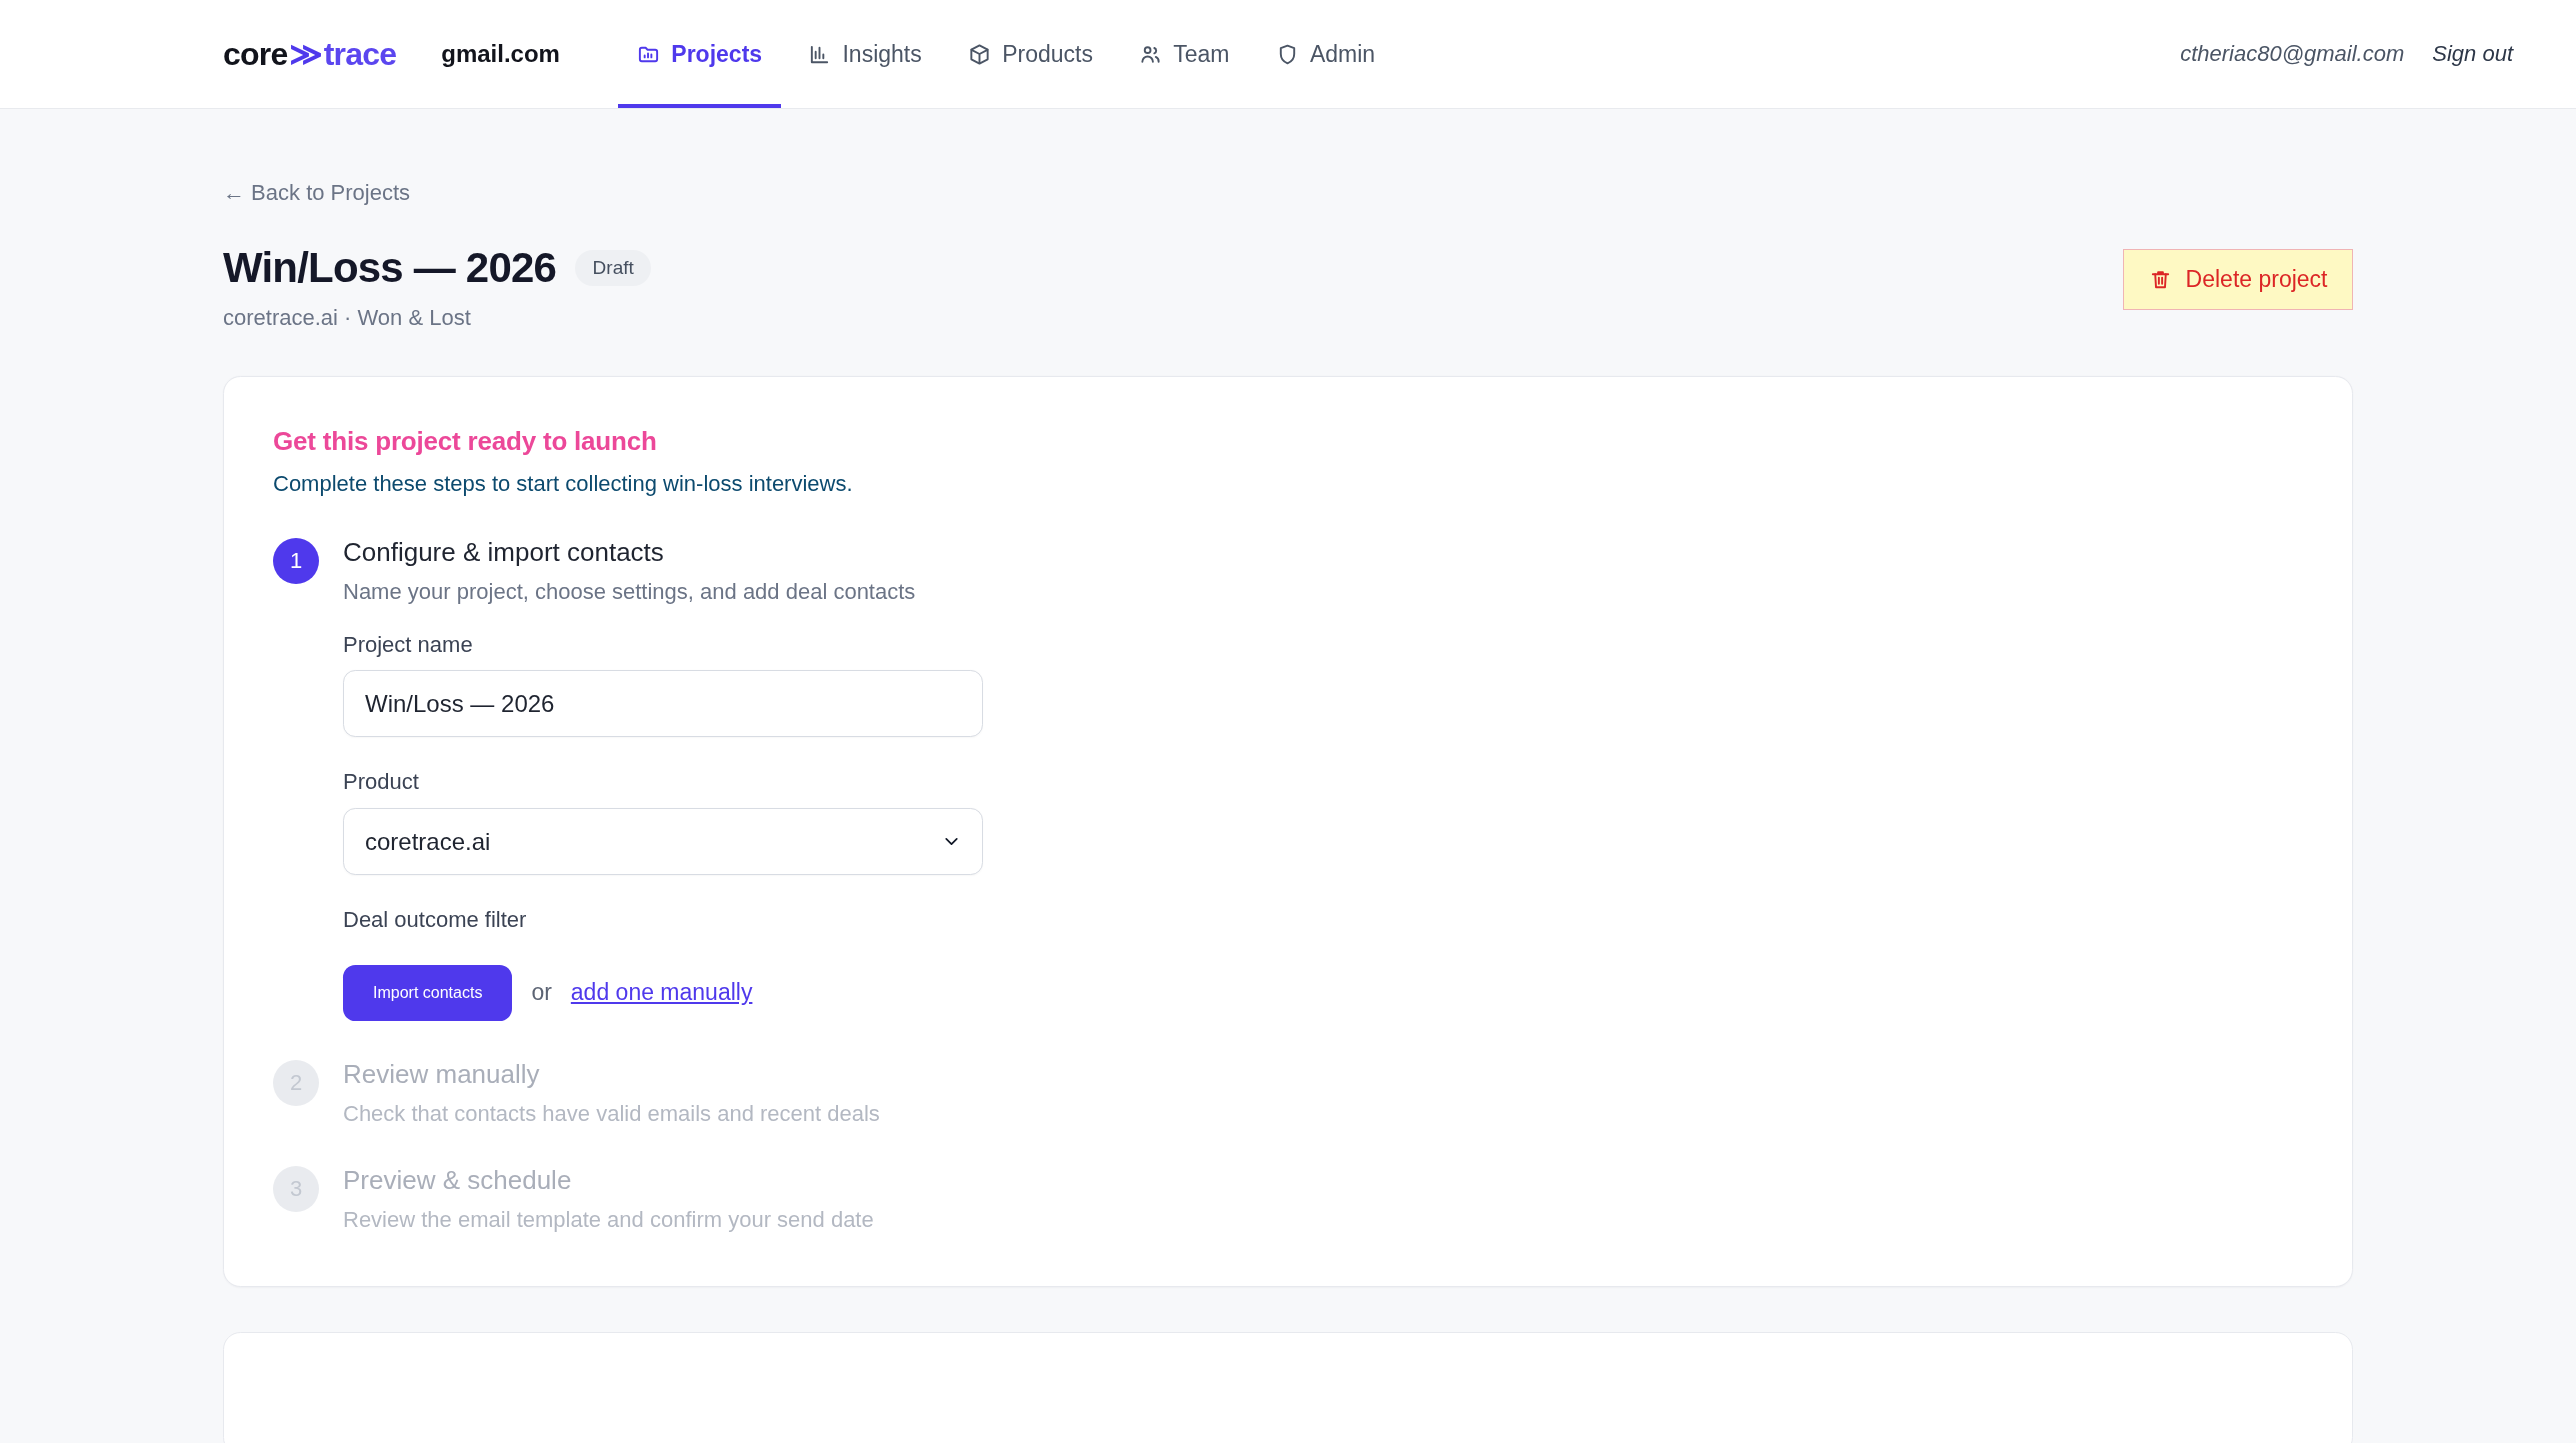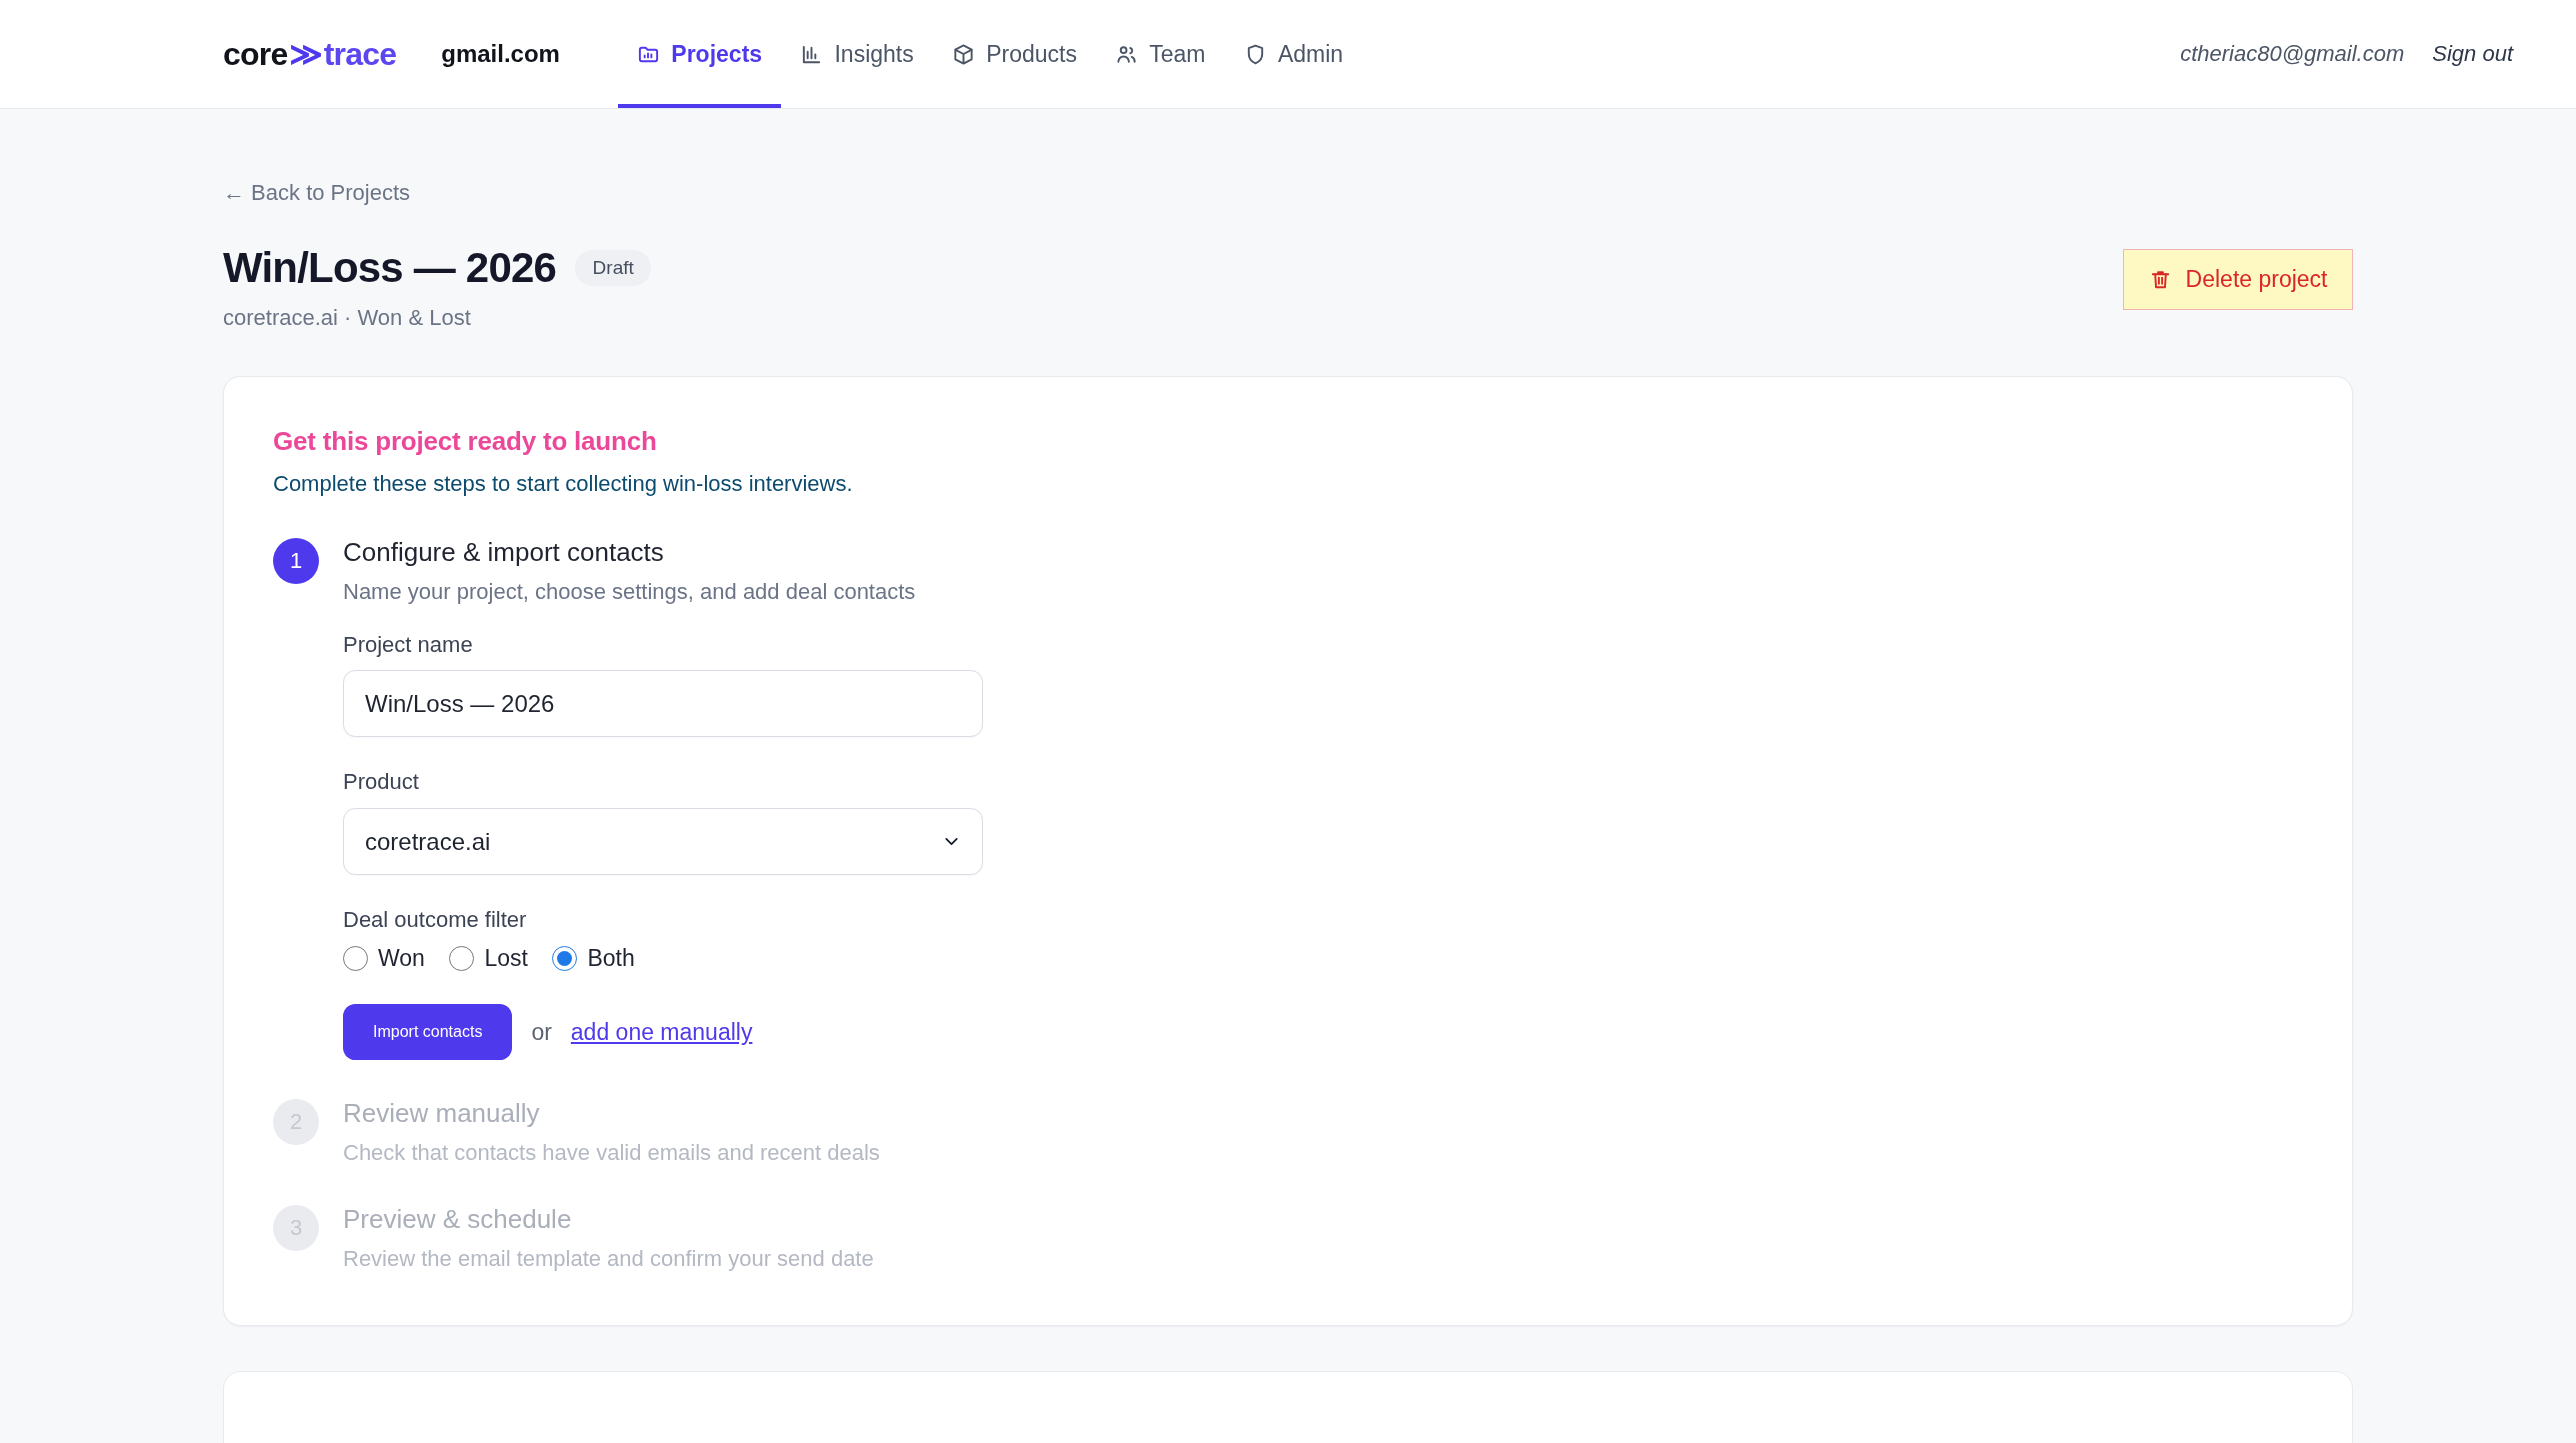--- a/index.html
+++ b/index.html
@@ -52,21 +52,21 @@
     font-weight: bold;
     color: #12141c;
     margin-right: 58px;
     white-space: nowrap;
   }
 
   .nav {
     display: flex;
     align-items: center;
     height: 108px;
-    gap: 0px;
+    gap: 8px;
   }
   .nav-item {
     display: flex;
     align-items: center;
     gap: 11.4px;
     height: 108px;
     padding: 0 19px;
     font-size: 23px;
     color: #4b5565;
     white-space: nowrap;
@@ -449,34 +449,20 @@
                 <span class="select-chevron">
                   <svg width="21" height="21" viewBox="0 0 24 24" fill="none" stroke="#111827" stroke-width="2" stroke-linecap="round" stroke-linejoin="round">
                     <path d="M6 9.5 12 15.5 18 9.5"></path>
                   </svg>
                 </span>
               </div>
             </div>
 
             <div class="field">
               <div class="field-label">Deal outcome filter</div>
-              <div class="radio-row">
-                <label class="radio-opt">
-                  <input type="radio" name="outcome" style="">
-                  <span>Won</span>
-                </label>
-                <label class="radio-opt">
-                  <input type="radio" name="outcome" style="">
-                  <span>Lost</span>
-                </label>
-                <label class="radio-opt">
-                  <input type="radio" name="outcome" checked="" style="">
-                  <span>Both</span>
-                </label>
-              </div>
             </div>
 
             <div class="actions">
               <button class="btn-primary">Import contacts</button>
               <span class="or-text">or</span>
               <span class="link-underline">add one manually</span>
             </div>
 
           </div>
         </div>

